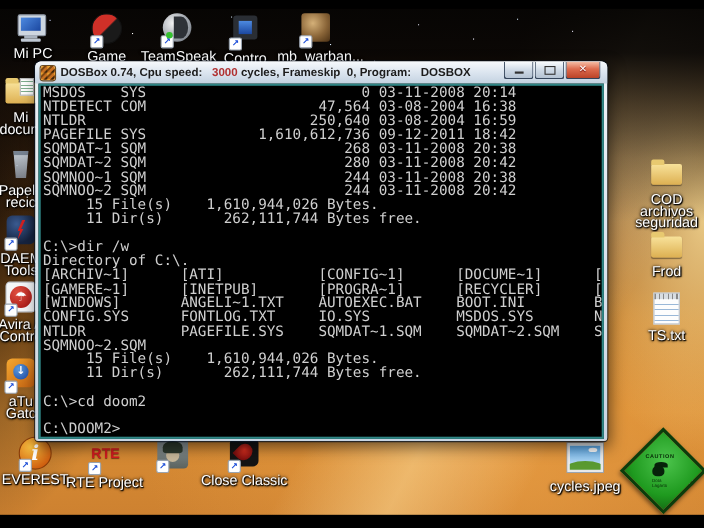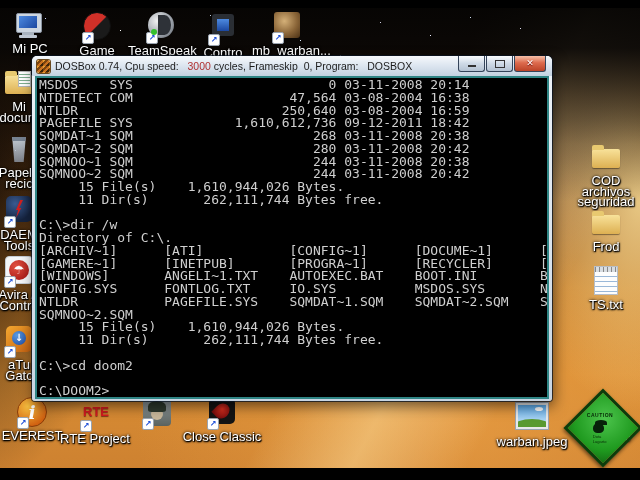--- a/index.html
+++ b/index.html
@@ -108,21 +108,21 @@
 
   
   .dosbox{position:absolute;left:32px;top:56px;width:520px;height:345px;z-index:10;
     background:linear-gradient(#eef3f8,#c8d5e3);border-radius:5px 5px 3px 3px;
     box-shadow:0 0 0 1px rgba(10,20,35,.75),2px 5px 14px rgba(0,0,0,.55);}
   .titlebar{position:relative;height:20px;display:flex;align-items:center;padding:0 5px;
     border-radius:5px 5px 0 0;background:linear-gradient(#f6f9fc,#d9e3ee 55%,#c3d2e0);}
   .tbicon{width:13px;height:13px;margin-right:5px;border-radius:2px;flex:0 0 auto;
     background:linear-gradient(135deg,#e8a030 0 25%,#7a4410 25% 50%,#c87020 50% 75%,#3a2408 75%);
     background-size:6px 6px;box-shadow:0 0 0 1px #6a4a20;}
-  .tbtext{font-size:10.5px;color:#1c1c1c;white-space:pre;overflow:hidden;}
+  .tbtext{font-size:10.5px;color:#1c1c1c;white-space:pre;overflow:hidden;font-weight:bold;}
   .tbtext .cyc{color:#b03030;}
   .cbtns{position:absolute;right:6px;top:0;display:flex;}
   .cbtn{width:25px;height:15px;margin-left:1px;border:1px solid #34445a;border-top:none;
     border-radius:0 0 3px 3px;background:linear-gradient(#fafcfe,#cfdae6 50%,#b4c2d2);
     display:flex;align-items:center;justify-content:center;}
   .cbtn .mingl{width:8px;height:2px;background:#333;margin-top:5px;}
   .cbtn .maxgl{width:8px;height:6px;border:1.5px solid #333;background:transparent;}
   .cbtn.close{width:30px;background:linear-gradient(#f6c0a8,#dd6b4e 45%,#bb4227);}
   .cbtn.close .xgl{color:#fff;font:bold 9px/9px "DejaVu Sans",sans-serif;text-shadow:0 1px 1px #600;}
   .termwrap{position:absolute;left:3px;right:3px;top:20px;bottom:2px;background:#000;
@@ -268,21 +268,21 @@
     <div class="dlabel">Close Classic</div>
   </div>
   <div class="dicon" style="left:494px;top:398px;width:76px;">
     <div class="glyph">
         <div class="ic-image">
           <span class="sky"></span>
           <span class="hill"></span>
           <span class="cloud"></span>
         </div>
       </div>
-    <div class="dlabel">warban.jpeg</div>
+    <div class="dlabel">cycles.jpeg</div>
   </div>
 
   <div class="caution">
     <div class="dia"></div>
     <div class="inner">
       <div class="cap">CAUTION</div>
       <div class="helmet">
           <span class="crest"></span>
           <span class="head"></span>
         </div>

